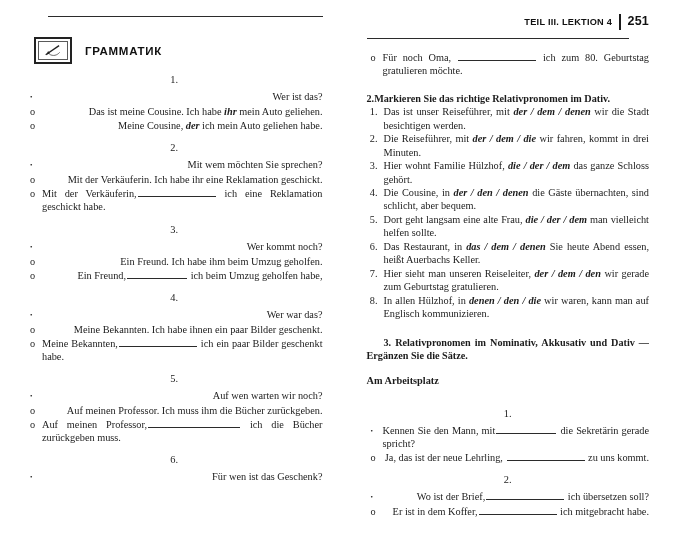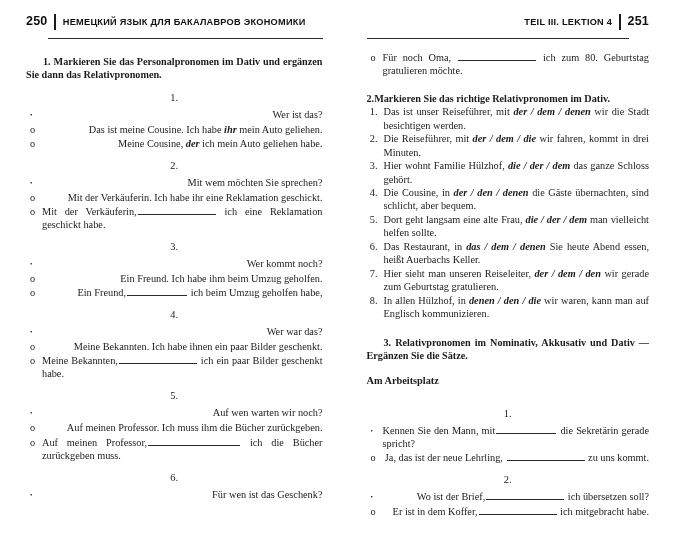--- a/index.html
+++ b/index.html
@@ -189,29 +189,33 @@
   .gap-blk { height: 9px; }
 </style>
 </head>
 <body>
 
 <div class="page">
   <div class="columns">
 
     <div class="col col-left">
 
-      <div class="runhead runhead-left">
-        <span class="folio">250</span>
-        <span class="vbar"></span>
-        <span class="runtitle">НЕМЕЦКИЙ ЯЗЫК ДЛЯ БАКАЛАВРОВ ЭКОНОМИКИ</span>
-      </div>
       <div class="hrule hrule-left"></div>
 
-
-      <div class="task">1. Markieren Sie das Personalpronomen im Dativ und ergänzen Sie dann das Relativpronomen.</div>
+      <div class="sect-head">
+        <span class="icon-box">
+          <svg class="icon-inner" viewBox="0 0 40 28" xmlns="http://www.w3.org/2000/svg" aria-hidden="true">
+            <path d="M8 21 L30 6" stroke="#222" stroke-width="2.2" fill="none"></path>
+            <path d="M9 21 L15 19 L12 15 Z" fill="#222"></path>
+            <path d="M14 20 C20 24, 27 22, 31 17" stroke="#333" stroke-width="1.2" fill="none"></path>
+          </svg>
+        </span>
+        <span class="sect-title">ГРАММАТИК</span>
+      </div>
+
 
       <div class="numlabel">1.</div>
       <div class="dialog">
         <div class="line">
           <span class="marker dot">•</span>
           <span class="body-text nojust">Wer ist das?</span>
         </div>
         <div class="line">
           <span class="marker">o</span>
           <span class="body-text nojust"><span>Das ist meine Cousine. Ich habe </span><span class="bi">ihr</span><span> mein Auto geliehen.</span></span>

